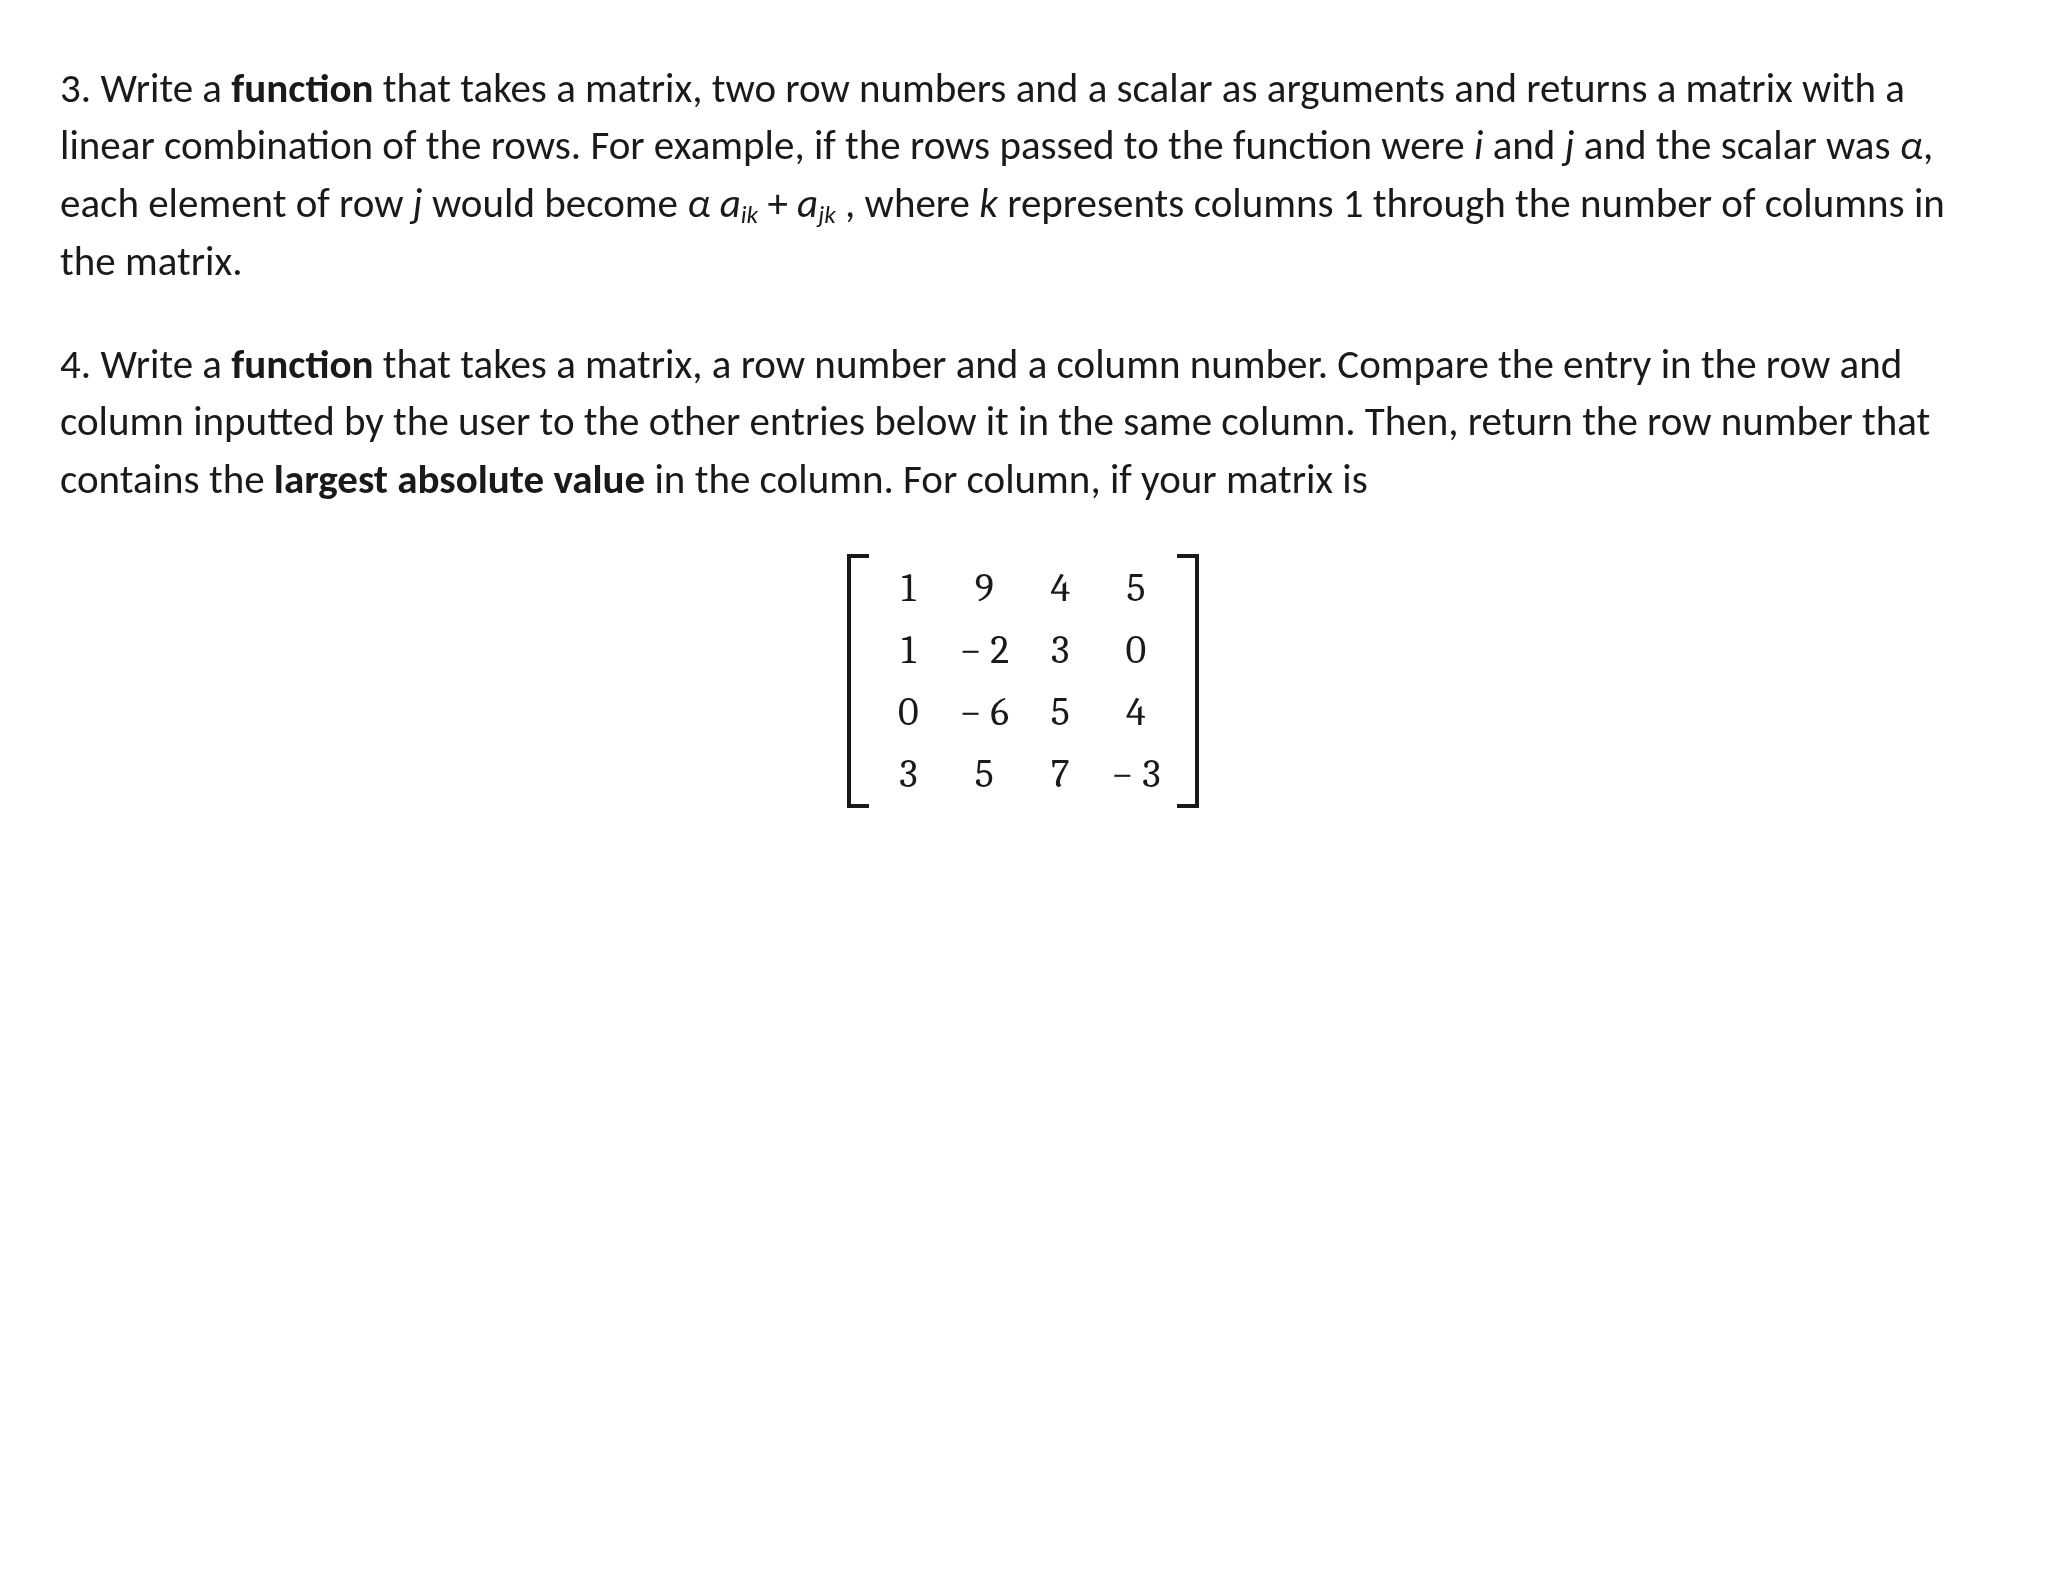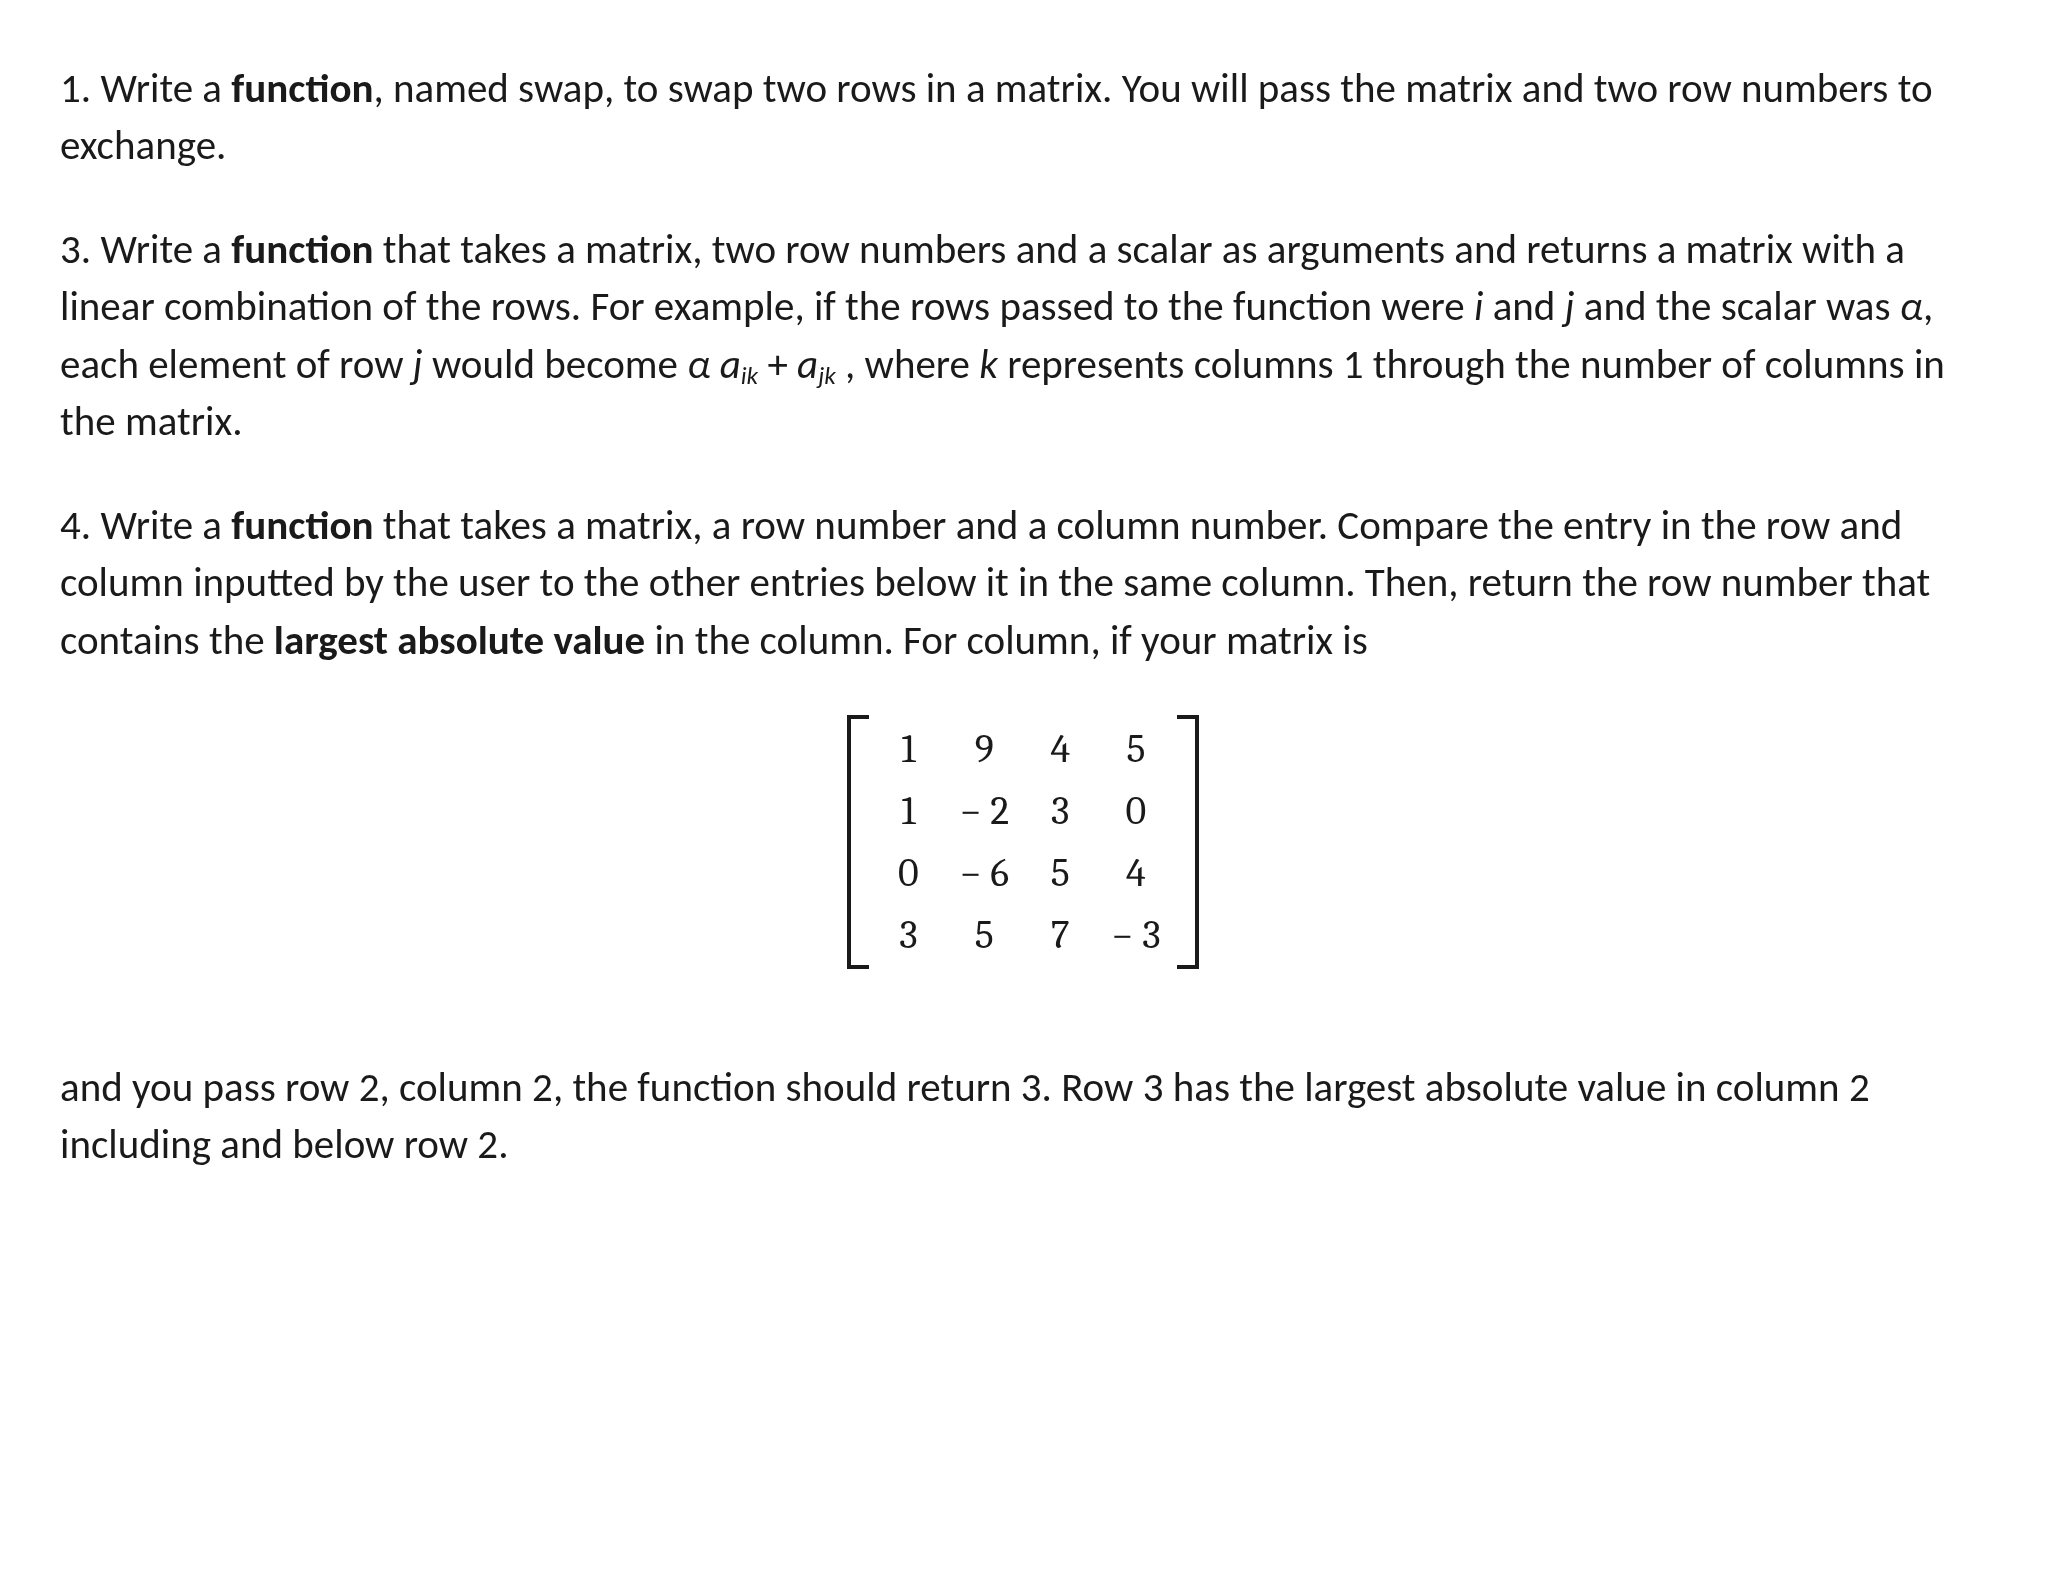--- a/index.html
+++ b/index.html
@@ -77,23 +77,20 @@
     text-align: center;
     min-width: 46px;
     white-space: nowrap;
   }
 </style>
 </head>
 <body>
 
 <div class="page">
 
-  <p>
-    <span>1. </span><span>Write a </span><b>function</b><span>, named swap, to swap two rows in a matrix. You will pass the matrix and two row numbers to exchange.</span>
-  </p>
 
 
   <p>
     <span>3. </span><span>Write a </span><b>function</b><span> that takes a matrix, two row numbers and a scalar as arguments and returns a matrix with a linear combination of the rows. For example, if the rows passed to the function were </span><i>i</i><span> and </span><i>j</i><span> and the scalar was </span><i>α</i><span>, each element of row </span><i>j</i><span> would become </span><i>α</i><span> </span><i>a</i><span class="sub">ik</span><span> + </span><i>a</i><span class="sub">jk</span><span> ,</span><span> where </span><i>k</i><span> represents columns 1 through the number of columns in the matrix.</span>
   </p>
 
   <p>
     <span>4. </span><span>Write a </span><b>function</b><span> that takes a matrix, a row number and a column number. Compare the entry in the row and column inputted by the user to the other entries below it in the same column. Then, return the row number that contains the </span><b>largest absolute value</b><span> in the column. For column, if your matrix is</span>
   </p>
 
@@ -118,17 +115,14 @@
 
         <div class="mc">3</div>
         <div class="mc">5</div>
         <div class="mc">7</div>
         <div class="mc">− 3</div>
       </div>
       <div class="bracket right"></div>
     </div>
   </div>
 
-  <p>
-    <span>and you pass row 2, column 2, the function should return 3. Row 3 has the largest absolute value in column 2 including and below row 2.</span>
-  </p>
 
 </div>
 
 </body></html>

